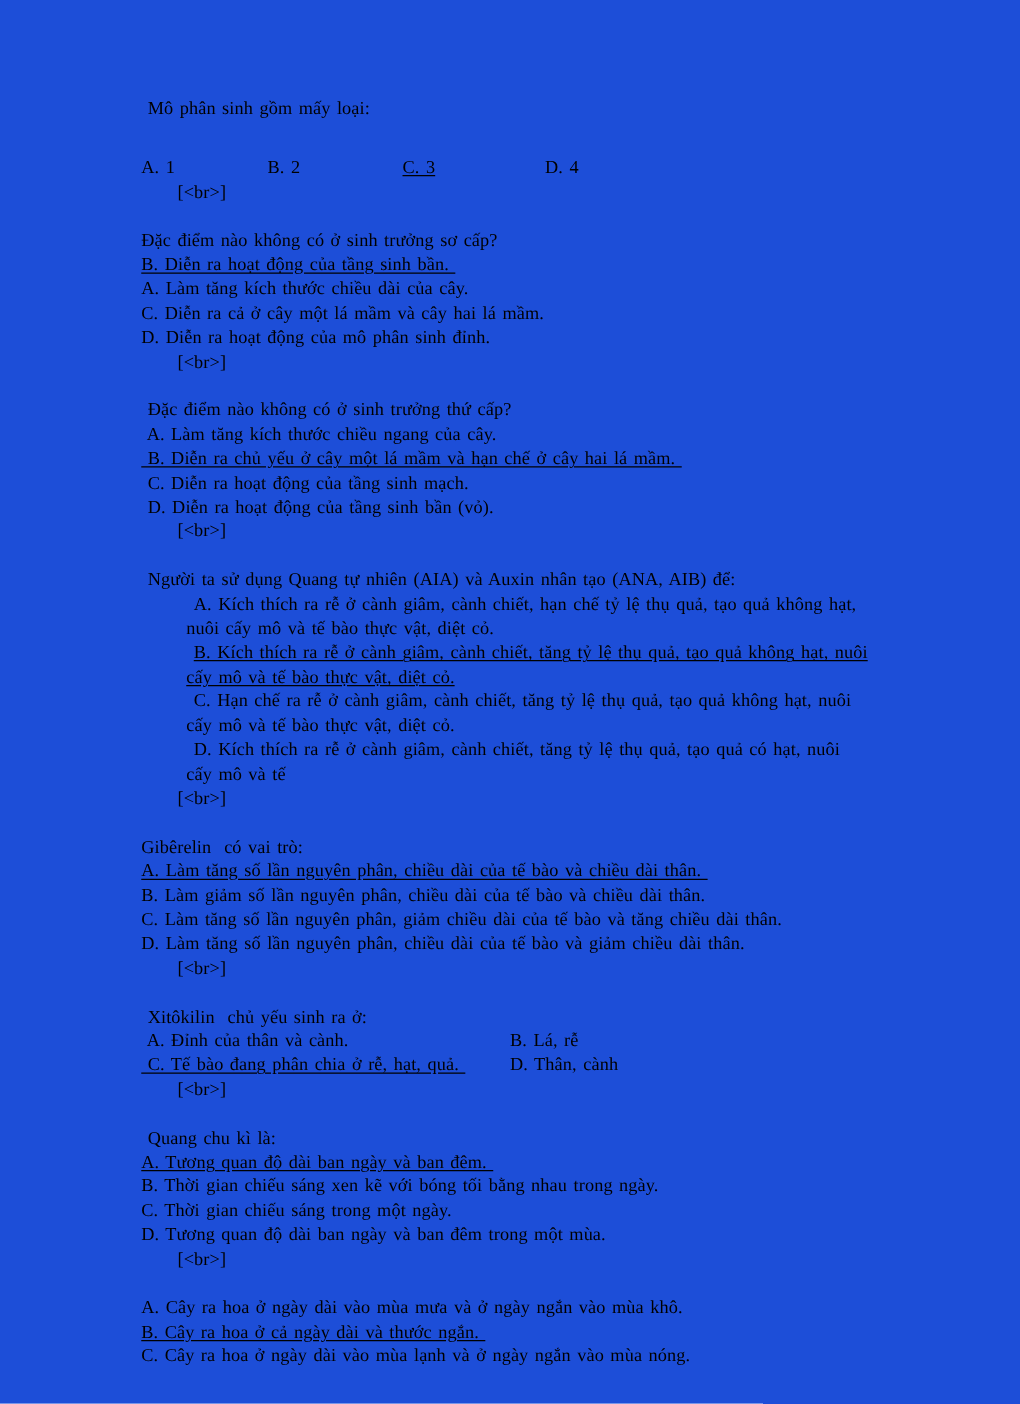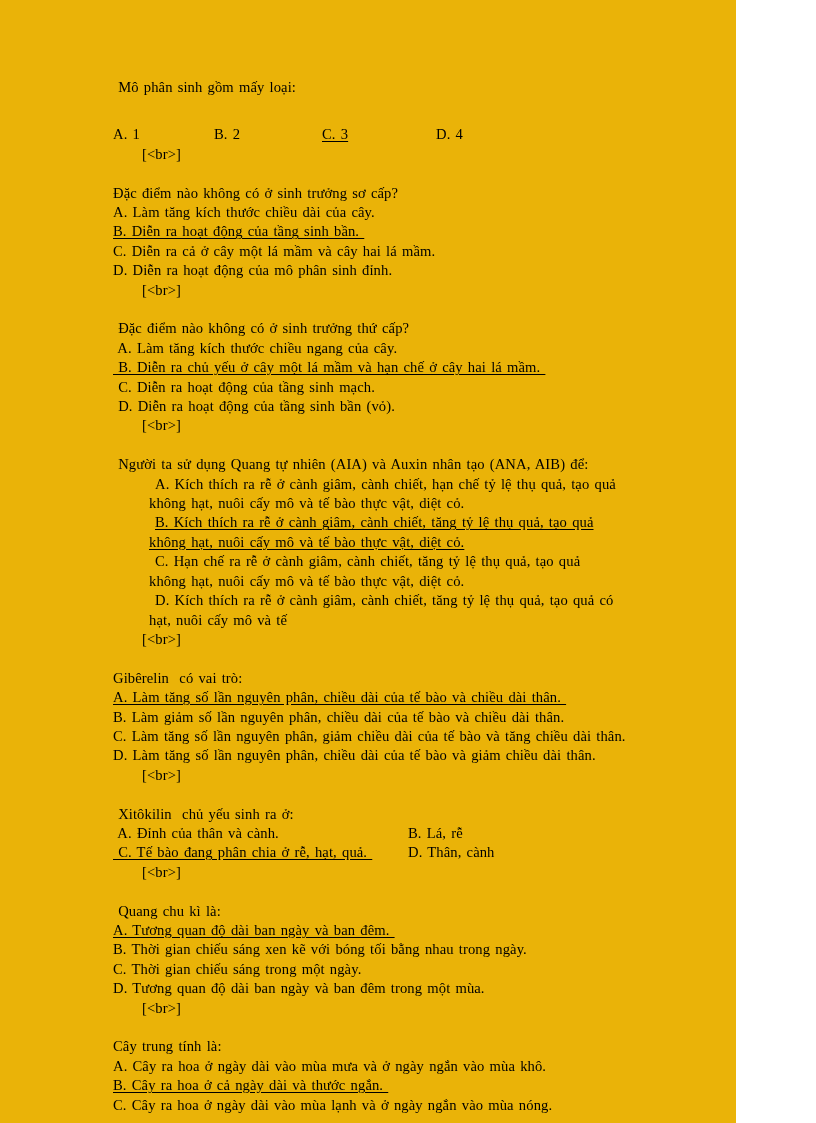--- a/index.html
+++ b/index.html
@@ -9,23 +9,23 @@
   }
   body {
     width: 816px;
     height: 1123px;
     font-family: "Liberation Serif", "DejaVu Serif", serif;
     color: #000000;
     overflow: hidden;
   }
   .page {
     position: relative;
-    width: 736px;
+    width: 816px;
     height: 1123px;
-    background: #eab308;
+    background: #1d4ed8;
     box-sizing: border-box;
     padding: 78px 120px 0 113px;
   }
   .doc-body {
     font-size: 14.6px;
     line-height: 19.4px;
     letter-spacing: 0.1px;
     word-spacing: 1.4px;
   }
   .q-block {
@@ -80,22 +80,22 @@
     <div class="q-block">
       <span class="line"> Mô phân sinh gồm mấy loại:</span>
       <span class="opt-row"><span class="col-a">A. 1</span><span class="col-b">B. 2</span><span class="col-c u">C. 3</span><span>D. 4</span></span>
       <span class="brtag">[&lt;br&gt;]</span>
     </div>
 
     <span class="spacer"></span>
 
     <div class="q-block">
       <span class="line">Đặc điểm nào không có ở sinh trưởng sơ cấp?</span>
+      <span class="line u">B. Diễn ra hoạt động của tầng sinh bần. </span>
       <span class="line">A. Làm tăng kích thước chiều dài của cây.</span>
-      <span class="line u">B. Diễn ra hoạt động của tầng sinh bần. </span>
       <span class="line">C. Diễn ra cả ở cây một lá mầm và cây hai lá mầm.</span>
       <span class="line">D. Diễn ra hoạt động của mô phân sinh đỉnh.</span>
       <span class="brtag">[&lt;br&gt;]</span>
     </div>
 
     <span class="spacer"></span>
 
     <div class="q-block">
       <span class="line"> Đặc điểm nào không có ở sinh trưởng thứ cấp?</span>
       <span class="line"> A. Làm tăng kích thước chiều ngang của cây.</span>
@@ -143,20 +143,19 @@
       <span class="line u">A. Tương quan độ dài ban ngày và ban đêm. </span>
       <span class="line">B. Thời gian chiếu sáng xen kẽ với bóng tối bằng nhau trong ngày.</span>
       <span class="line">C. Thời gian chiếu sáng trong một ngày.</span>
       <span class="line">D. Tương quan độ dài ban ngày và ban đêm trong một mùa.</span>
       <span class="brtag">[&lt;br&gt;]</span>
     </div>
 
     <span class="spacer"></span>
 
     <div class="q-block">
-      <span class="line">Cây trung tính là:</span>
       <span class="line">A. Cây ra hoa ở ngày dài vào mùa mưa và ở ngày ngắn vào mùa khô.</span>
       <span class="line u">B. Cây ra hoa ở cả ngày dài và thước ngắn. </span>
       <span class="line">C. Cây ra hoa ở ngày dài vào mùa lạnh và ở ngày ngắn vào mùa nóng.</span>
     </div>
 
   </div>
 </div>
 
 </body></html>

